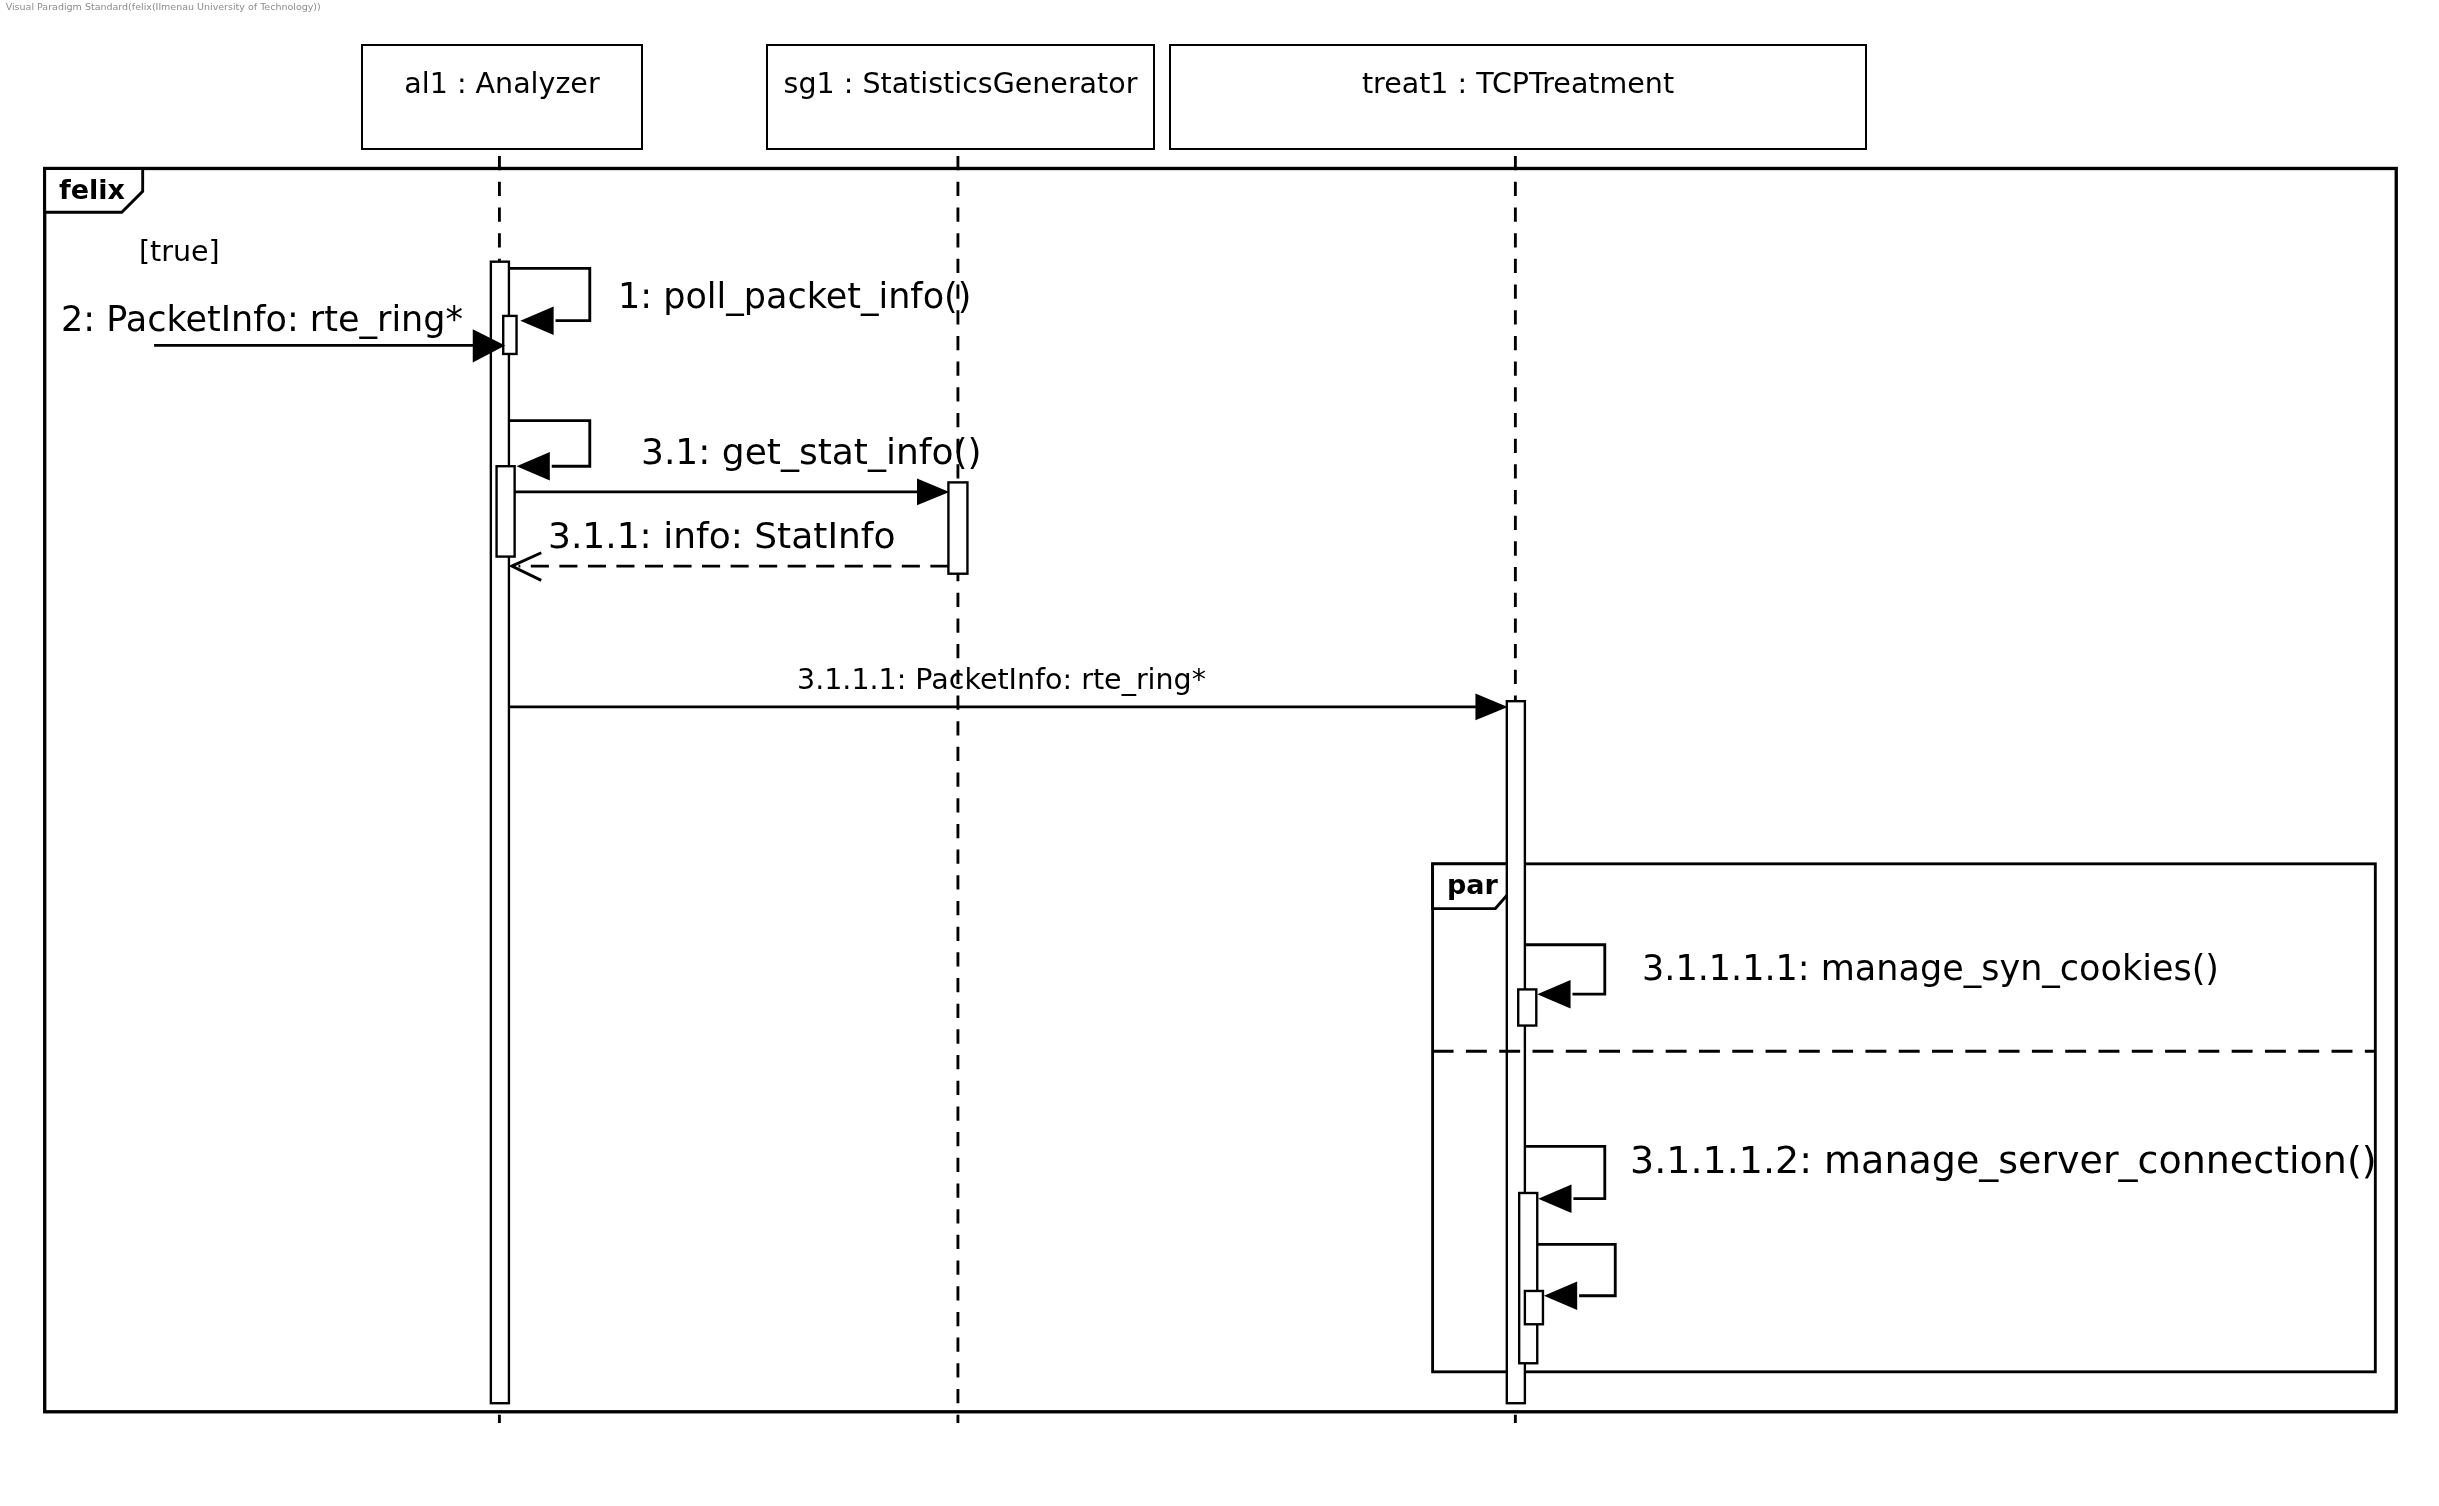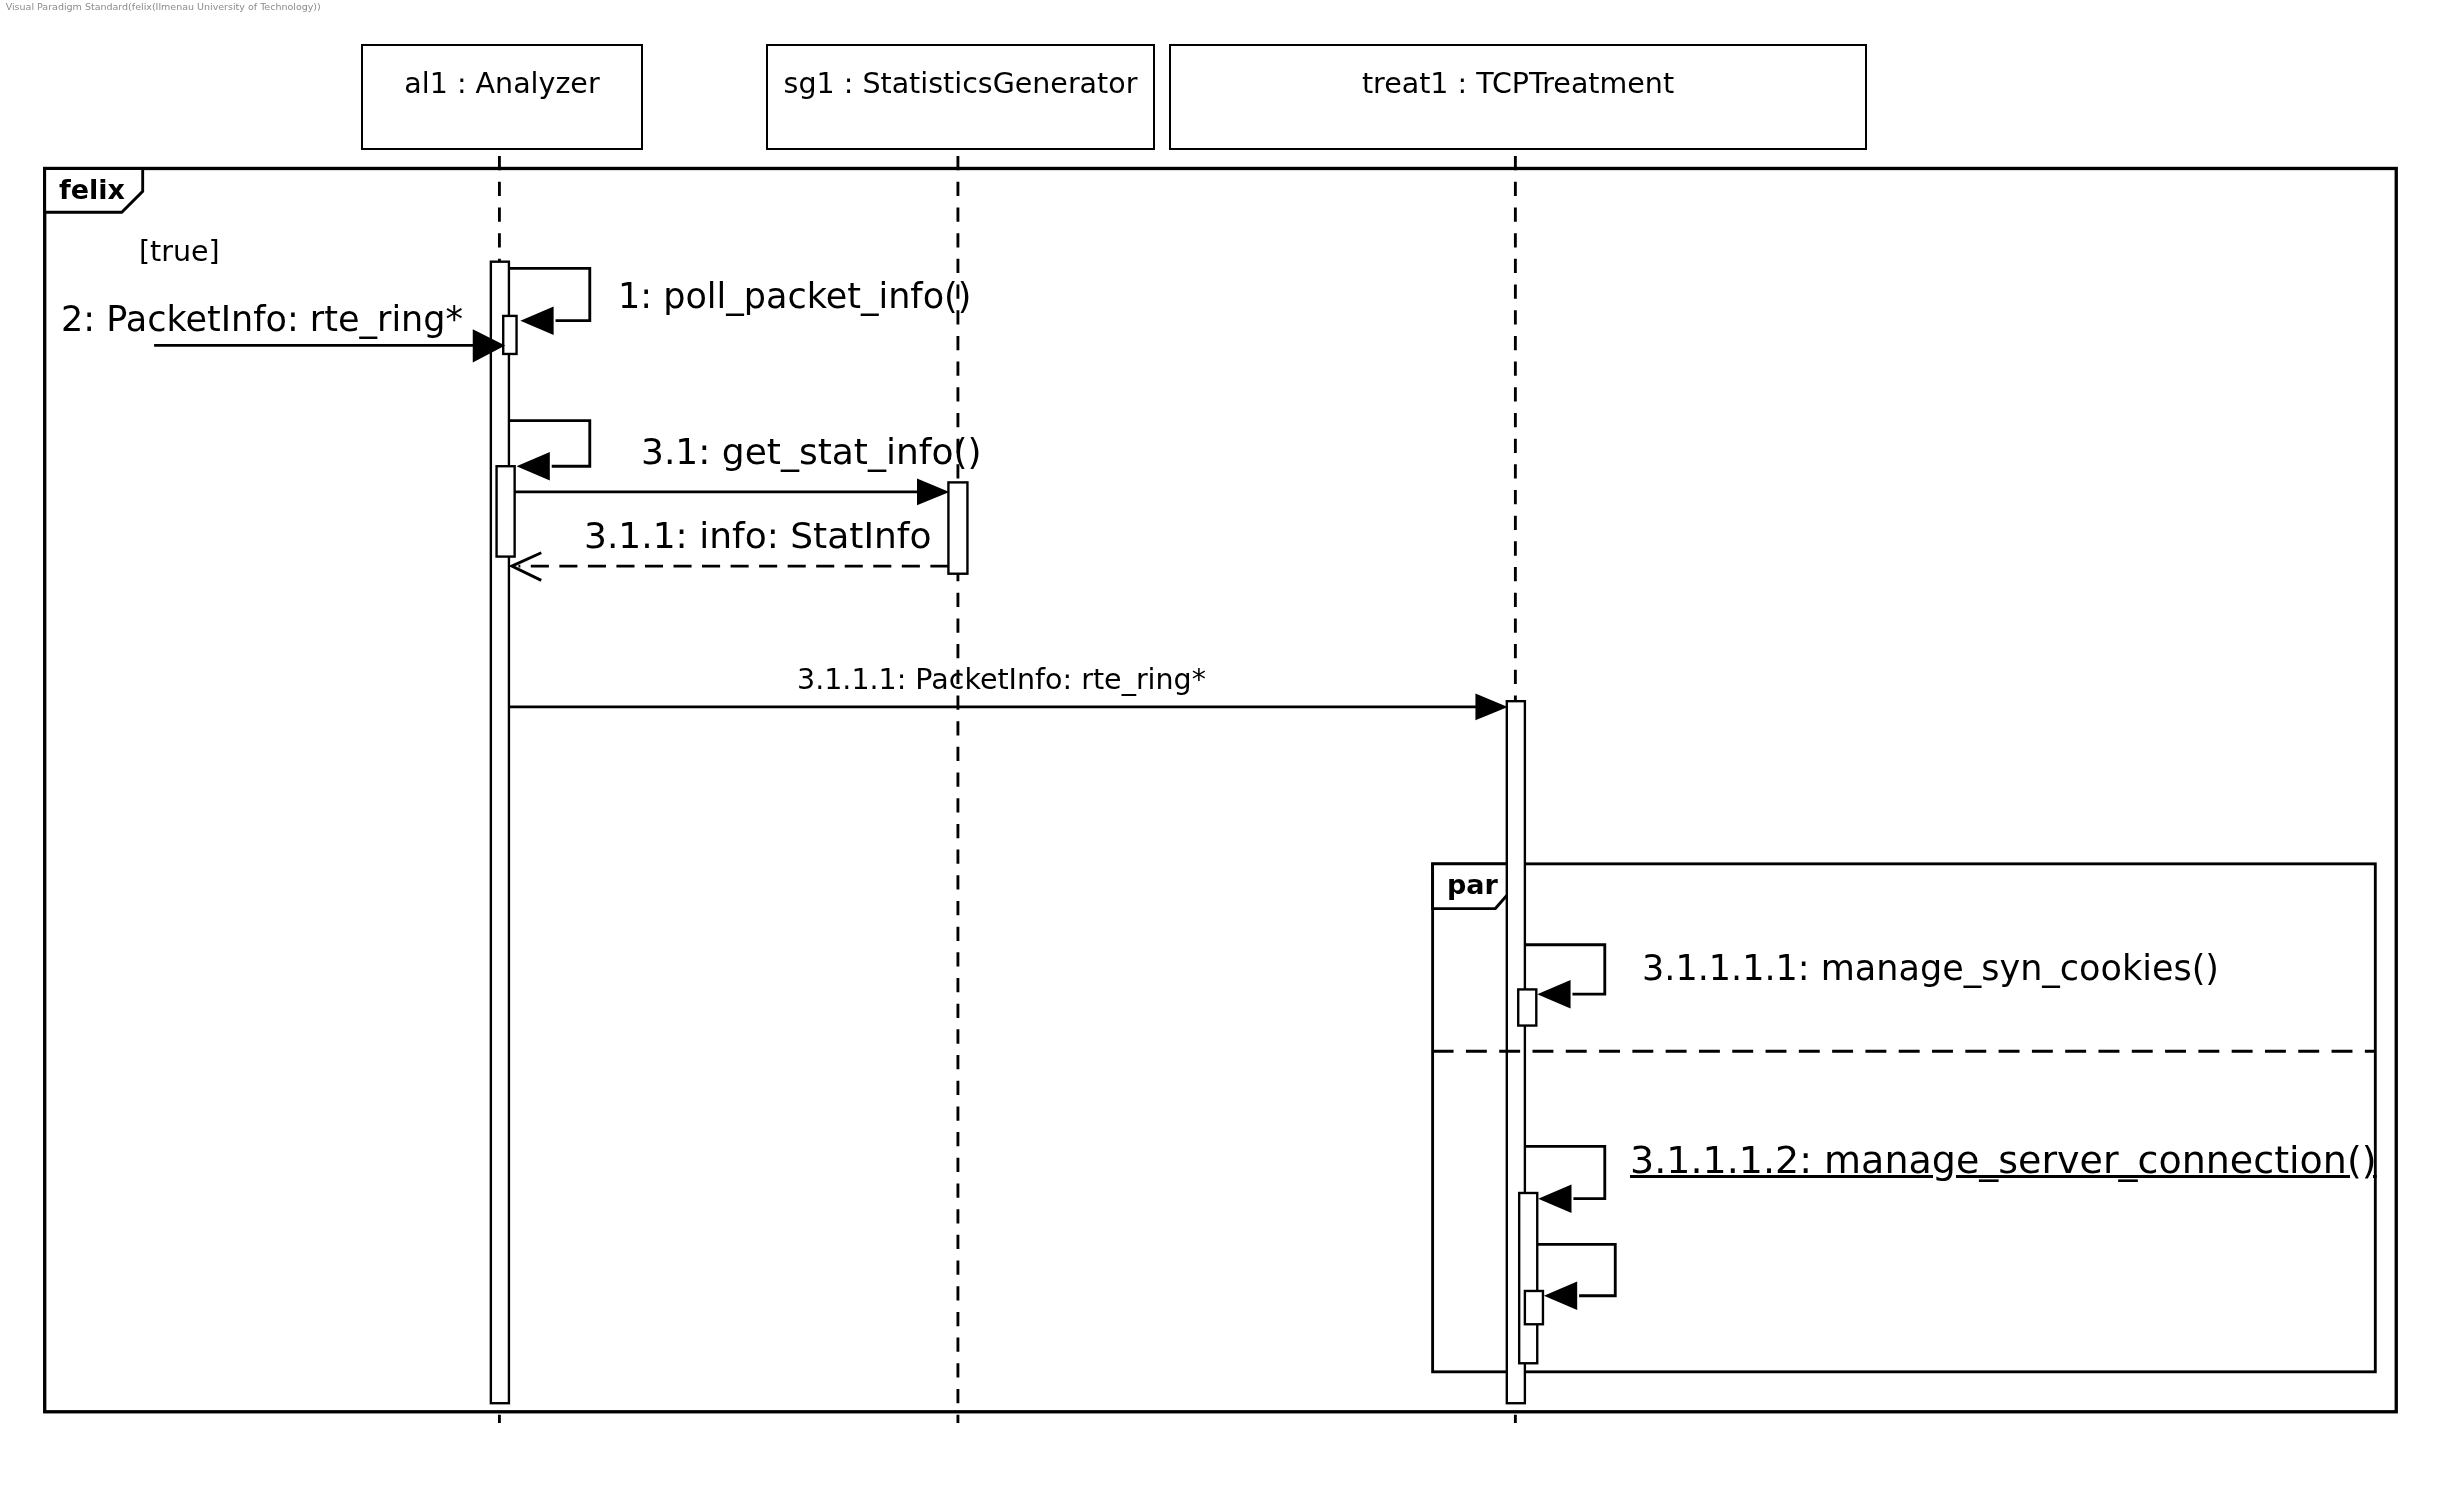--- a/index.html
+++ b/index.html
@@ -104,19 +104,19 @@
   </div>
 
   <div class="op" style="left:59px;top:174px;">felix</div>
   <div class="op" style="left:1447px;top:869px;">par</div>
 
   <div class="lbl" style="left:139px;top:236px;font-size:28.5px;">[true]</div>
 
   <div class="lbl" style="left:618px;top:277px;font-size:35px;">1: poll_packet_info()</div>
   <div class="lbl" style="left:61px;top:300px;font-size:35px;">2: PacketInfo: rte_ring*</div>
   <div class="lbl" style="left:607px;top:432px;font-size:36px;margin-left:34px;">3.1: get_stat_info()</div>
-  <div class="lbl" style="left:548px;top:516px;font-size:36px;margin-left:36px;">3.1.1: info: StatInfo</div>
+  <div class="lbl" style="left:548px;top:516px;font-size:36px;">3.1.1: info: StatInfo</div>
   <div class="lbl" style="left:797px;top:664px;font-size:28.5px;">3.1.1.1: PacketInfo: rte_ring*</div>
   <div class="lbl" style="left:1642px;top:949px;font-size:35px;">3.1.1.1.1: manage_syn_cookies()</div>
-  <div class="lbl" style="left:1630px;top:1139px;font-size:38px;text-decoration:underline;">3.1.1.1.2: manage_server_connection()</div>
+  <div class="lbl" style="left:1630px;top:1139px;font-size:38px;">3.1.1.1.2: manage_server_connection()</div>
 
 </div>
 
 
 </body></html>

